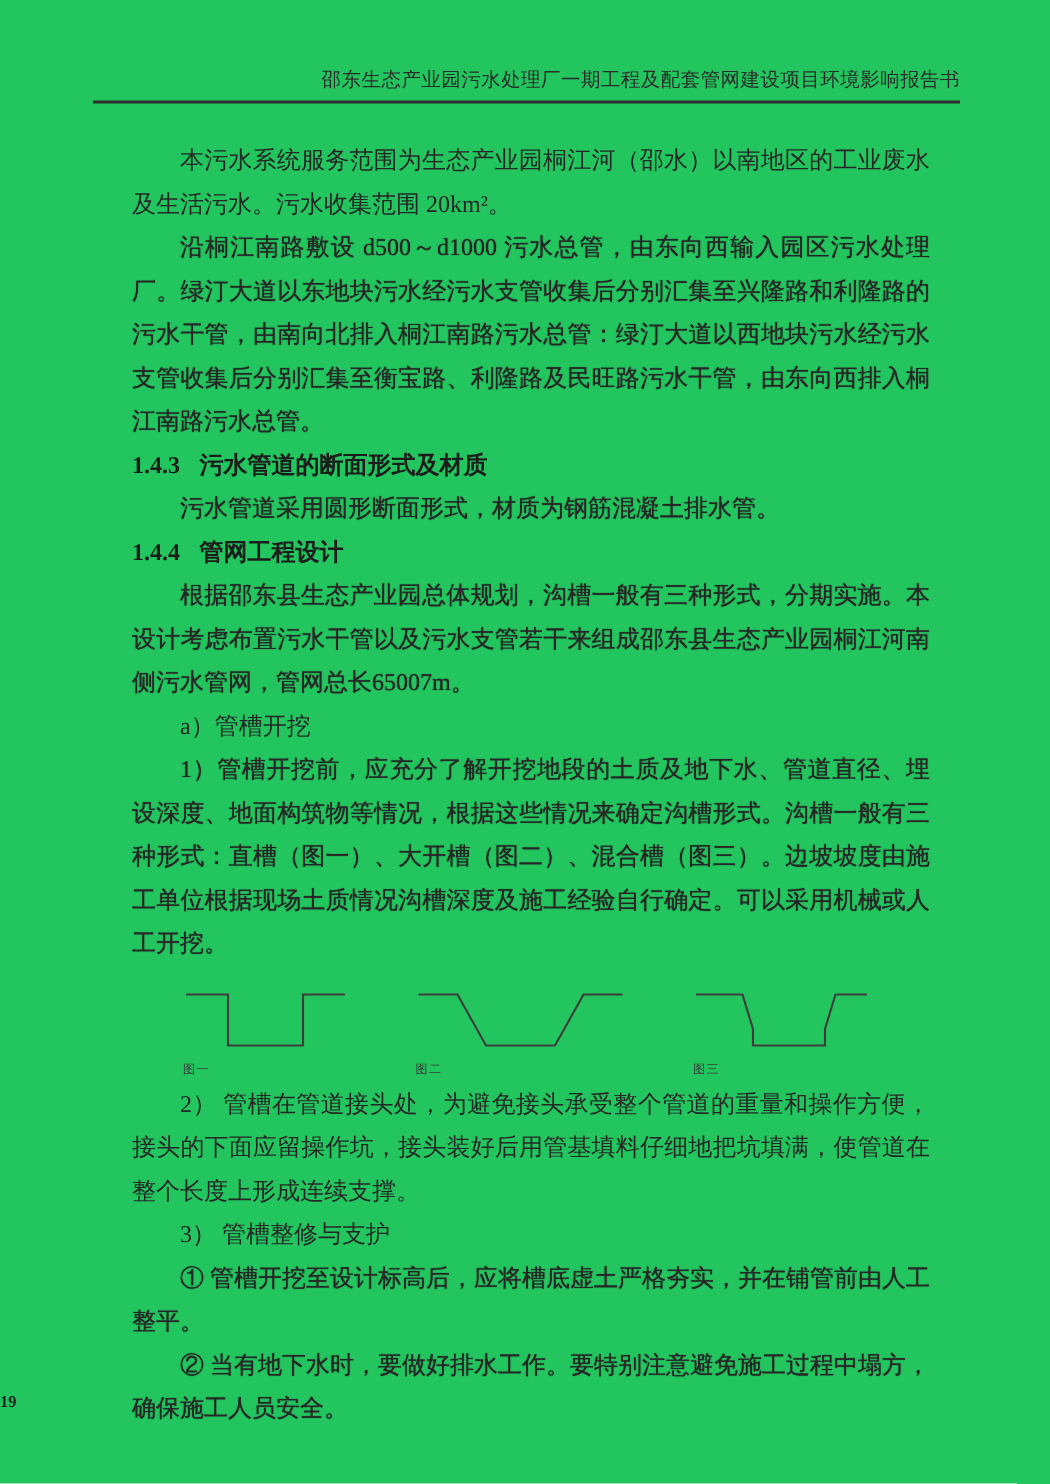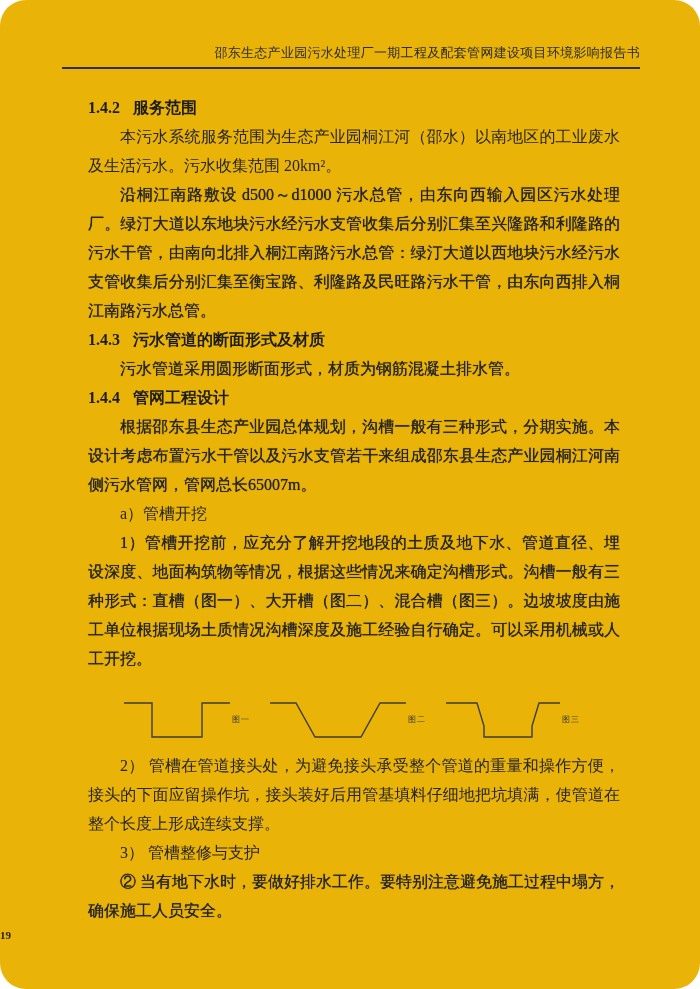--- a/index.html
+++ b/index.html
@@ -2,26 +2,25 @@
 <html lang="zh"><head>
 <meta charset="utf-8">
 <title>Document Page</title>
 <style>
   * { margin: 0; padding: 0; box-sizing: border-box; }
   html, body { background: #ffffff; }
   .page {
     position: relative;
     width: 700px;
     height: 989px;
-    background: #eab308;
+    background: #22c55e;
     overflow: hidden;
     padding: 44px 60px 0 62px;
     color: #222;
     font-family: "Liberation Serif", "DejaVu Serif", serif;
-    border-radius: 26px;
   }
   .page-header .header-title {
     text-align: right;
     font-size: 13px;
     letter-spacing: 0.3px;
     color: #2b2b2b;
     line-height: 17px;
   }
   .header-rule {
     margin-top: 6px;
@@ -44,21 +43,21 @@
   .sec-num { margin-right: 13px; }
   .para { text-indent: 32px; }
   .heavy { text-shadow: 0 0 0.7px currentColor; }
   .figure-row {
     display: flex;
     justify-content: space-between;
     align-items: flex-end;
     margin: 6px 40px 4px 34px;
     height: 68px;
   }
-  .trench-fig { display: flex; flex-direction: row; align-items: center; }
+  .trench-fig { display: flex; flex-direction: column; align-items: flex-start; }
   .trench-fig svg { display: block; }
   .fig-caption {
     font-size: 8px;
     line-height: 10px;
     margin-top: 1px;
     letter-spacing: 1px;
     color: #3a3a3a;
     text-indent: 0;
   }
   .page-footer {
@@ -79,21 +78,20 @@
 
 <div class="page">
 
   <header class="page-header">
     <div class="header-title">邵东生态产业园污水处理厂一期工程及配套管网建设项目环境影响报告书</div>
     <div class="header-rule"></div>
   </header>
 
   <main class="page-body">
 
-    <h3 class="sec-heading"><span class="sec-num">1.4.2</span><span>服务范围</span></h3>
     <p class="para">本污水系统服务范围为生态产业园桐江河（邵水）以南地区的工业废水及生活污水。污水收集范围 20km²。</p>
     <p class="para heavy">沿桐江南路敷设 d500～d1000 污水总管，由东向西输入园区污水处理厂。绿汀大道以东地块污水经污水支管收集后分别汇集至兴隆路和利隆路的污水干管，由南向北排入桐江南路污水总管：绿汀大道以西地块污水经污水支管收集后分别汇集至衡宝路、利隆路及民旺路污水干管，由东向西排入桐江南路污水总管。</p>
 
     <h3 class="sec-heading"><span class="sec-num">1.4.3</span><span>污水管道的断面形式及材质</span></h3>
     <p class="para heavy">污水管道采用圆形断面形式，材质为钢筋混凝土排水管。</p>
 
     <h3 class="sec-heading"><span class="sec-num">1.4.4</span><span>管网工程设计</span></h3>
     <p class="para heavy">根据邵东县生态产业园总体规划，沟槽一般有三种形式，分期实施。本设计考虑布置污水干管以及污水支管若干来组成邵东县生态产业园桐江河南侧污水管网，管网总长65007m。</p>
 
     <p class="para">a）管槽开挖</p>
@@ -115,20 +113,21 @@
       <figure class="trench-fig">
         <svg width="118" height="56" viewBox="0 0 118 56">
           <polyline points="2,12 33,12 40,35 40,46 88,46 88,35 95,12 116,12" fill="none" stroke="#3d3d3d" stroke-width="1.4"></polyline>
         </svg>
         <figcaption class="fig-caption">图三</figcaption>
       </figure>
     </div>
 
     <p class="para">2） 管槽在管道接头处，为避免接头承受整个管道的重量和操作方便，接头的下面应留操作坑，接头装好后用管基填料仔细地把坑填满，使管道在整个长度上形成连续支撑。</p>
     <p class="para">3） 管槽整修与支护</p>
+    <p class="para heavy">① 管槽开挖至设计标高后，应将槽底虚土严格夯实，并在铺管前由人工整平。</p>
     <p class="para heavy">② 当有地下水时，要做好排水工作。要特别注意避免施工过程中塌方，确保施工人员安全。</p>
 
   </main>
 
   <footer class="page-footer">
     <span class="page-num">19</span>
   </footer>
 
 </div>
 

